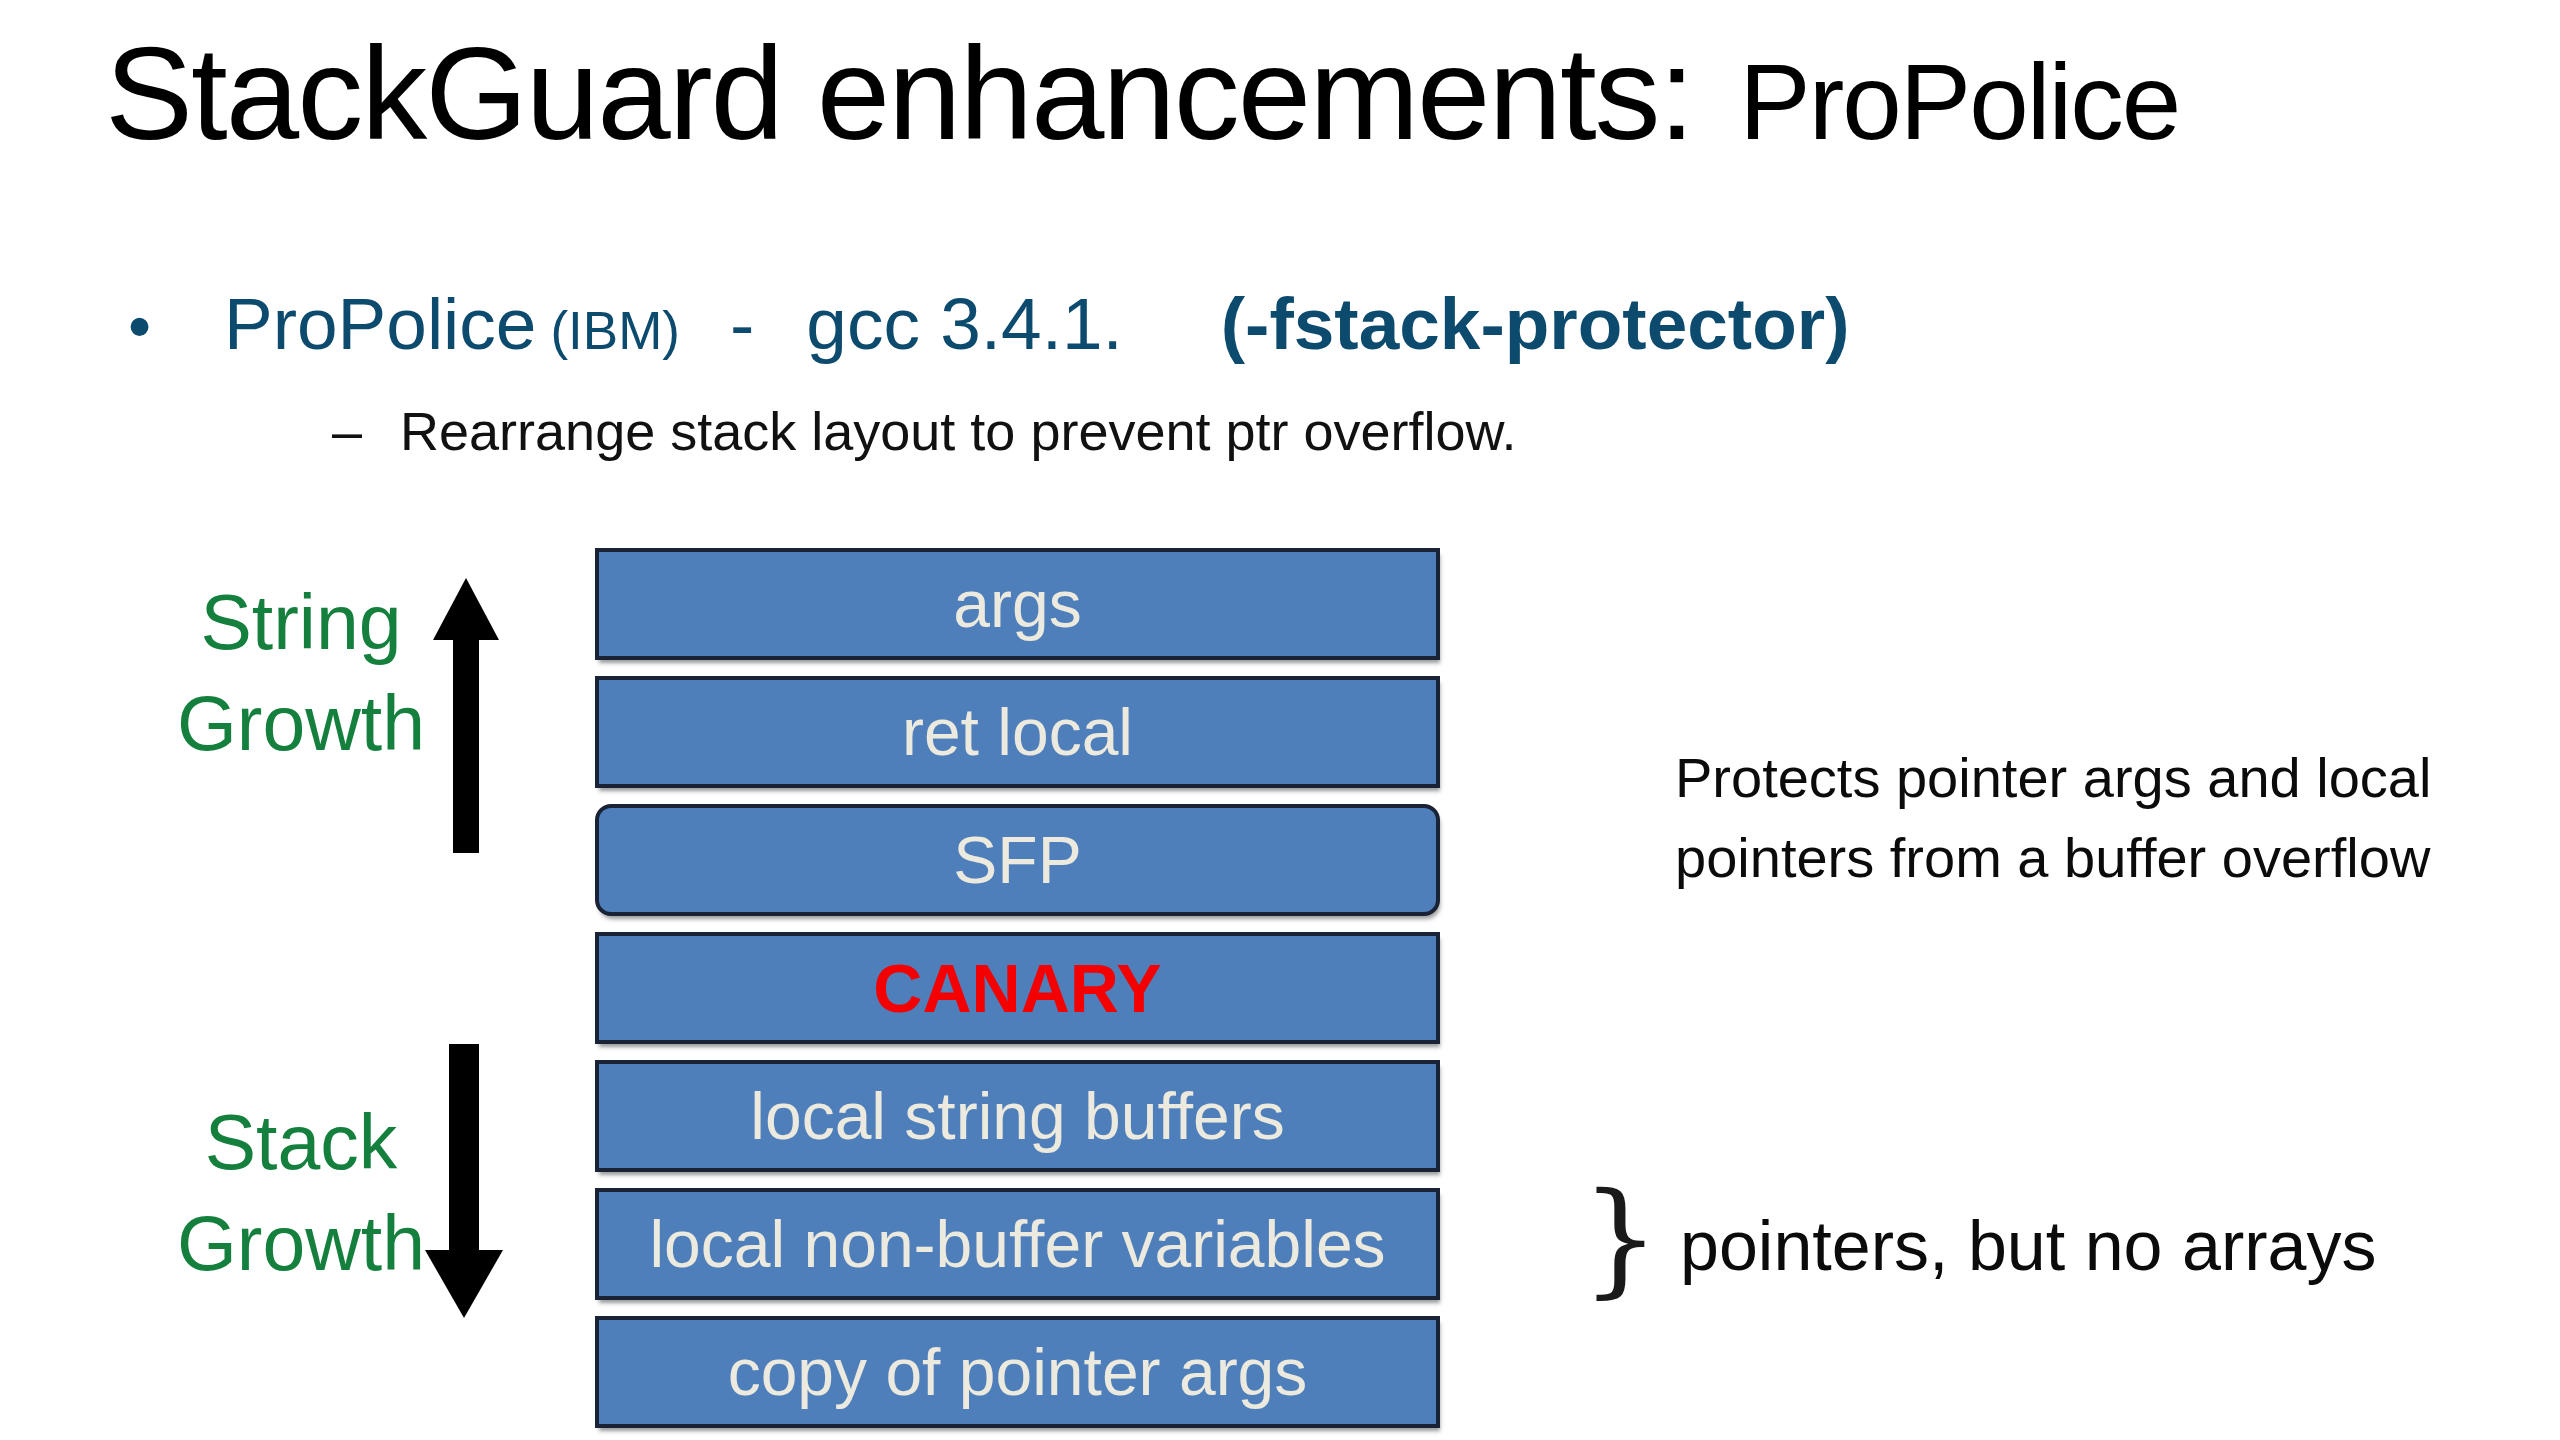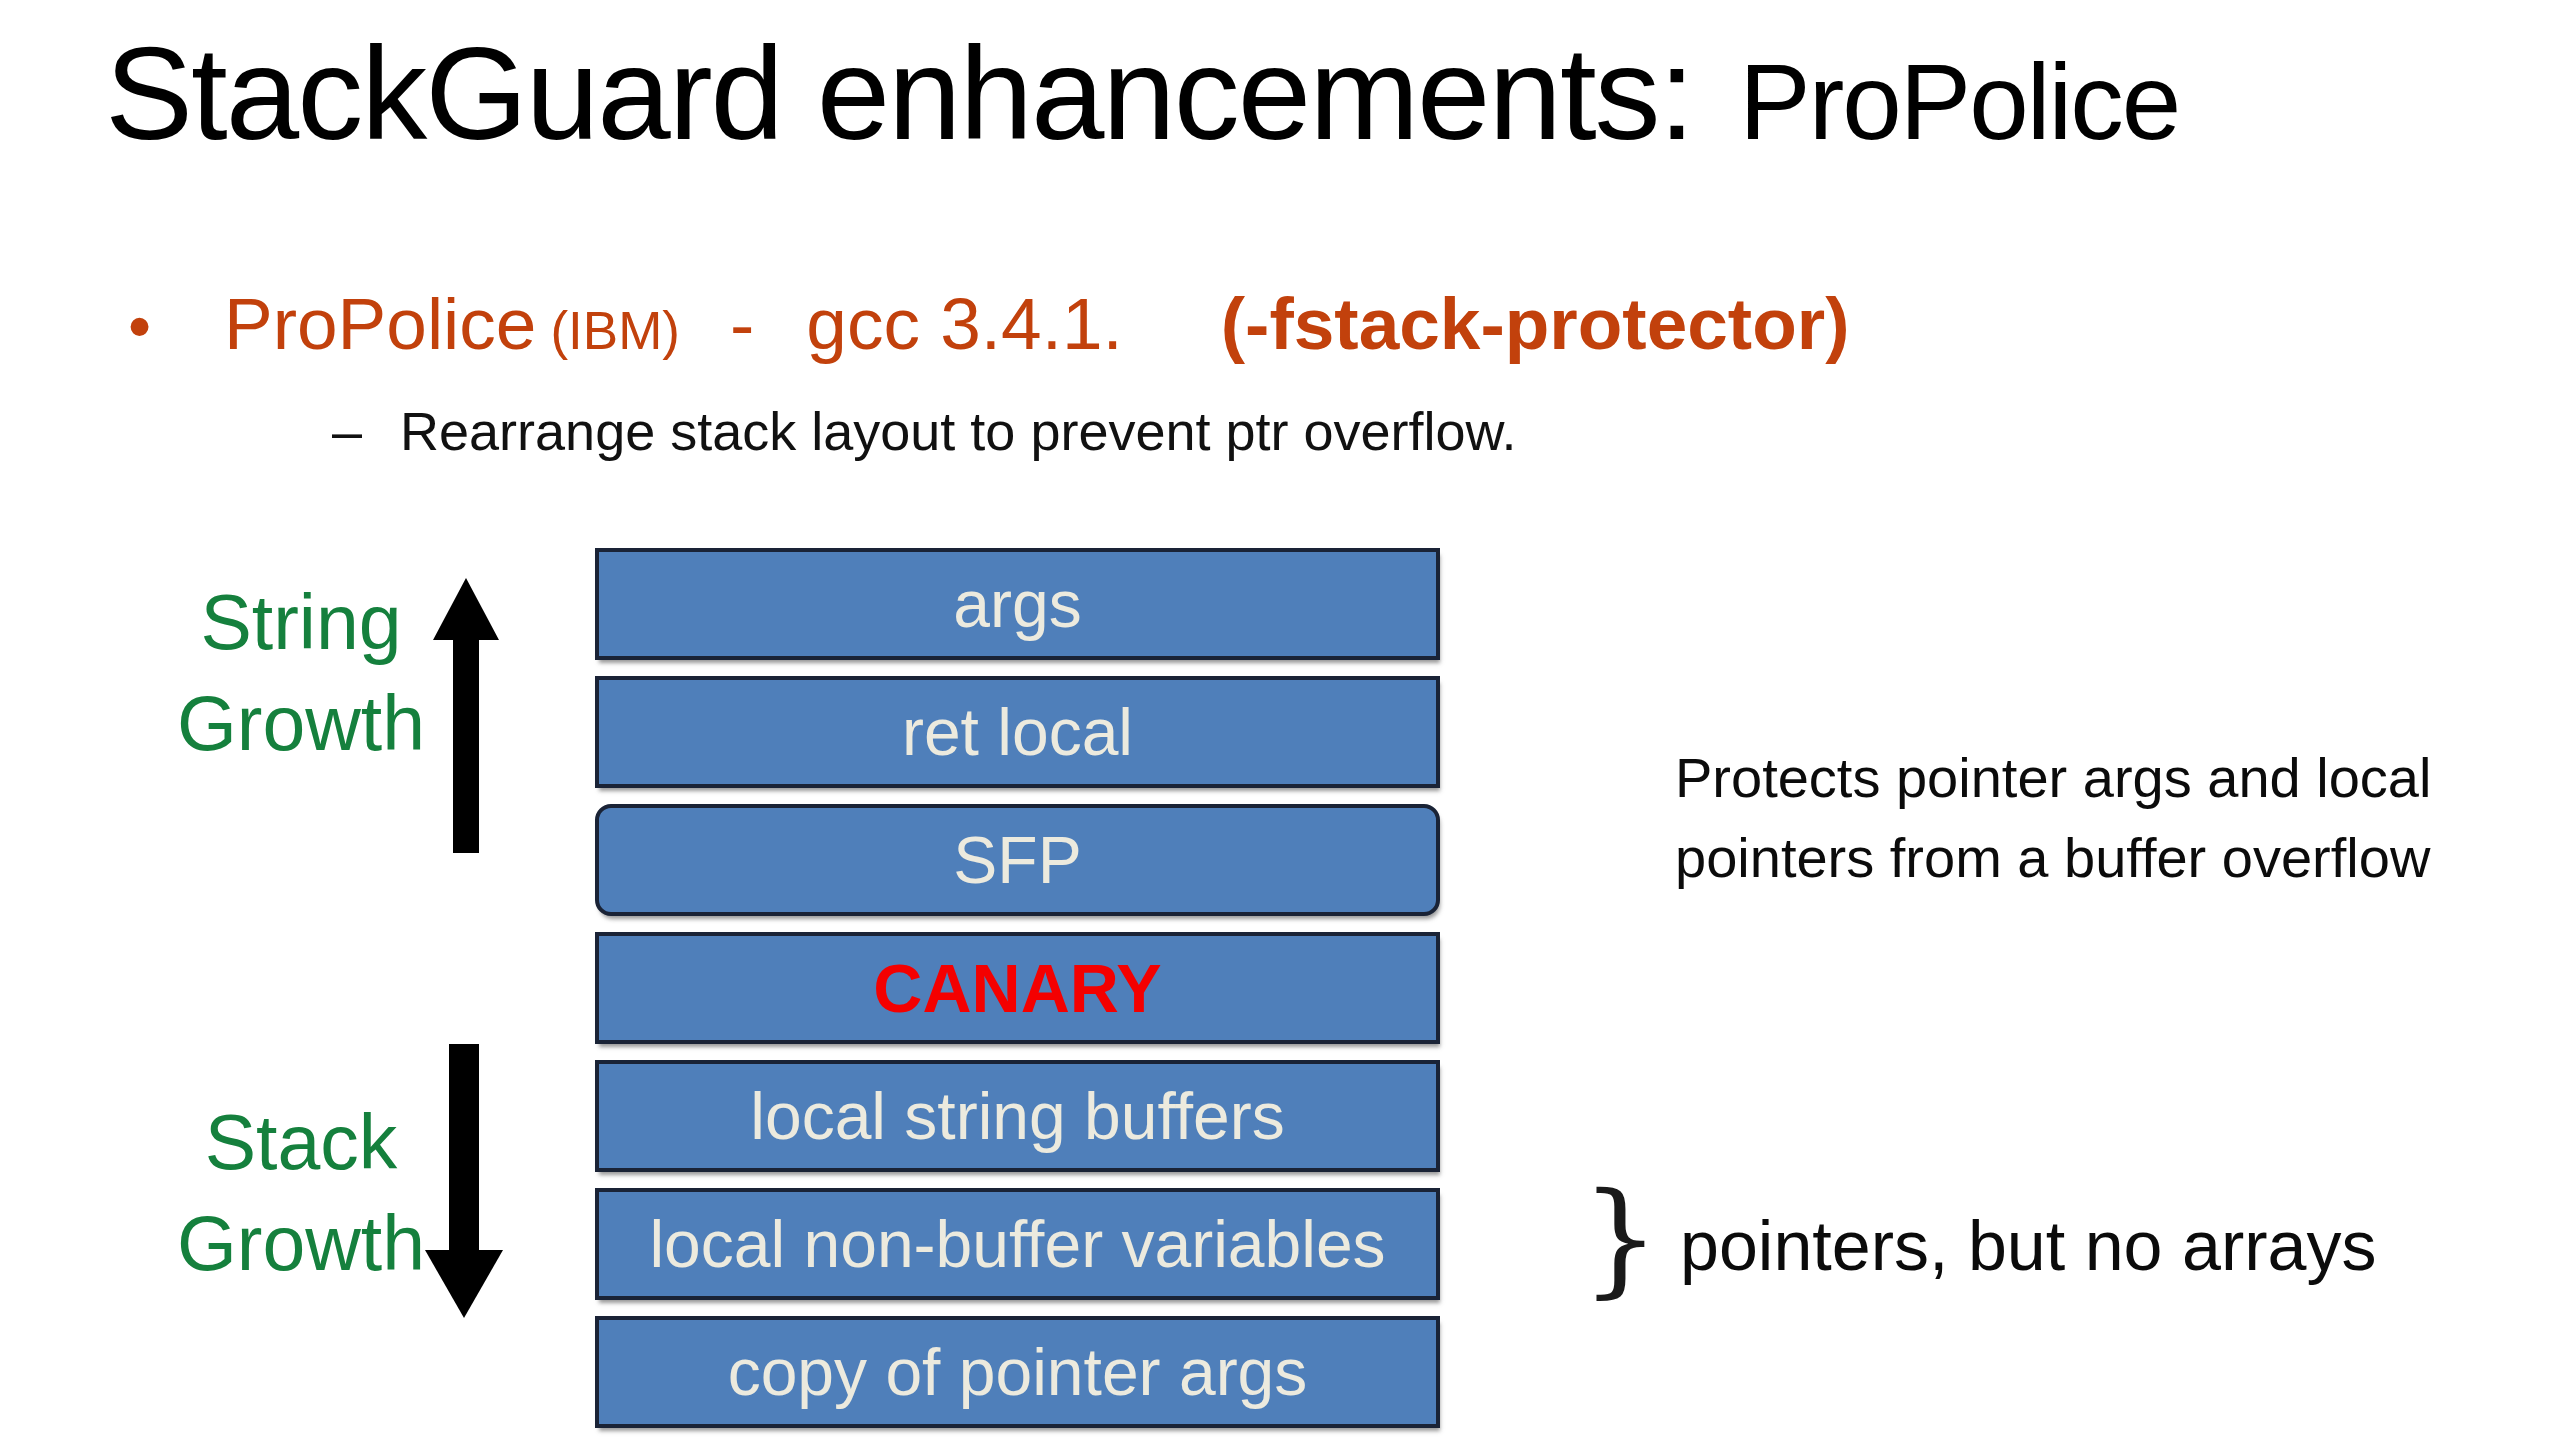--- a/index.html
+++ b/index.html
@@ -29,21 +29,21 @@
   .title .main { font-size: 132px; }
   .title .sub  { font-size: 107px; margin-left: 46px; }
 
   
   .bullet1 {
     position: absolute;
     left: 128px;
     top: 282px;
     font-size: 73px;
     white-space: nowrap;
-    color: #c2410c;
+    color: #0c4a6e;
   }
   .bullet1 .marker { display: inline-block; width: 96px; font-size: 66px; }
   .bullet1 .name   { margin-right: 14px; }
   .bullet1 .org    { font-size: 53px; margin-right: 50px; }
   .bullet1 .sep    { margin-right: 52px; }
   .bullet1 .gcc    { margin-right: 98px; }
   .bullet1 .flag   { font-weight: bold; }
 
   .bullet2 {
     position: absolute;

